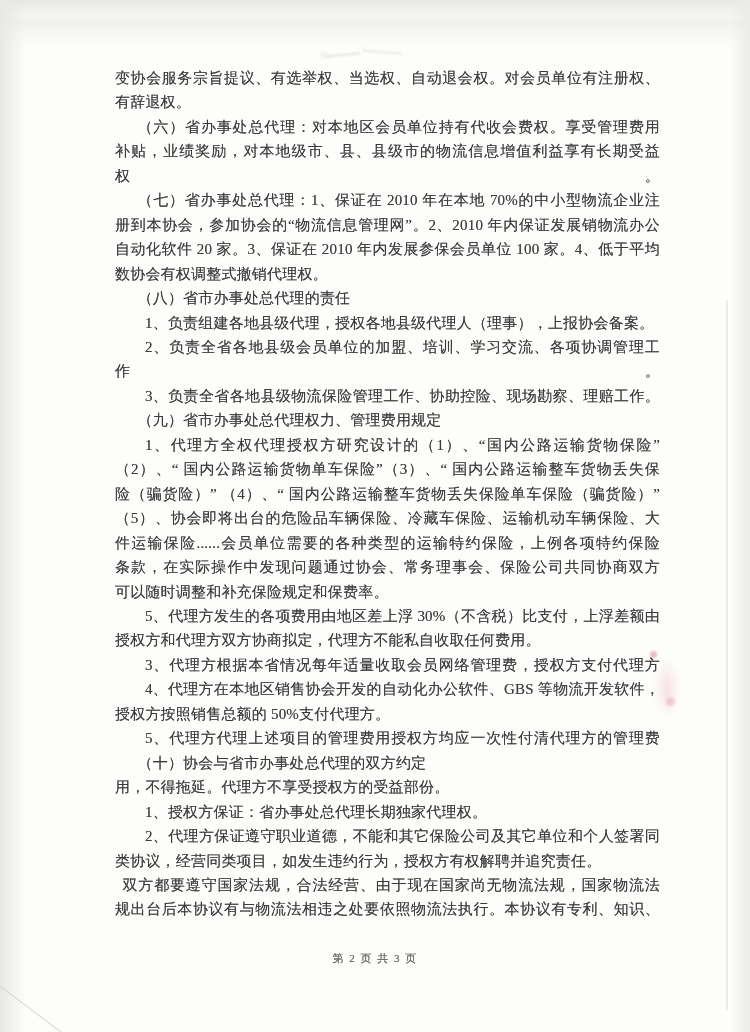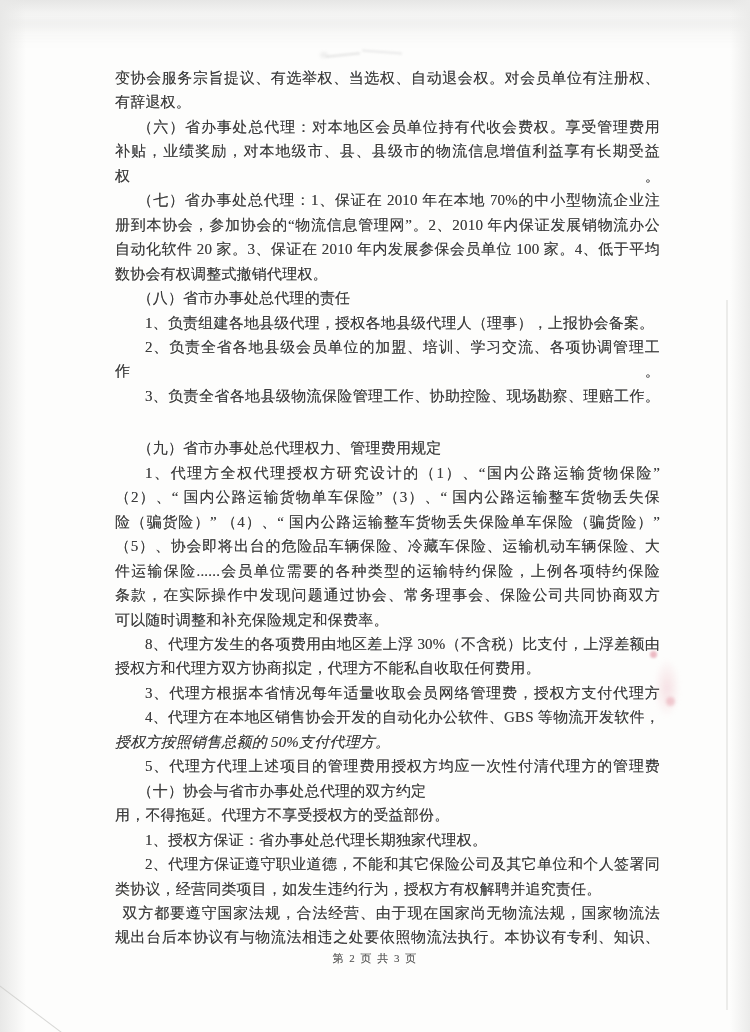--- a/index.html
+++ b/index.html
@@ -119,33 +119,33 @@
       <div class="line fill" style="text-indent: 1.5em;">（六）省办事处总代理：对本地区会员单位持有代收会费权。享受管理费用</div>
       <div class="line fill" style="text-indent: 0em;">补贴，业绩奖励，对本地级市、县、县级市的物流信息增值利益享有长期受益权。</div>
       <div class="line fill" style="text-indent: 1.5em;">（七）省办事处总代理：1、保证在 2010 年在本地 70%的中小型物流企业注</div>
       <div class="line fill" style="text-indent: 0em;">册到本协会，参加协会的“物流信息管理网”。2、2010 年内保证发展销物流办公</div>
       <div class="line fill" style="text-indent: 0em;">自动化软件 20 家。3、保证在 2010 年内发展参保会员单位 100 家。4、低于平均</div>
       <div class="line" style="text-indent: 0em;">数协会有权调整式撤销代理权。</div>
       <div class="line" style="text-indent: 1.5em;">（八）省市办事处总代理的责任</div>
       <div class="line" style="text-indent: 2em;">1、负责组建各地县级代理，授权各地县级代理人（理事），上报协会备案。</div>
       <div class="line fill" style="text-indent: 2em;">2、负责全省各地县级会员单位的加盟、培训、学习交流、各项协调管理工作。</div>
       <div class="line fill" style="text-indent: 2em;">3、负责全省各地县级物流保险管理工作、协助控险、现场勘察、理赔工作。</div>
-      <div class="line" style="text-indent: 1.5em; margin-top: 28px;">（九）省市办事处总代理权力、管理费用规定</div>
+      <div class="line" style="text-indent: 1.5em;">（九）省市办事处总代理权力、管理费用规定</div>
       <div class="line fill" style="text-indent: 2em;">1、代理方全权代理授权方研究设计的（1）、“国内公路运输货物保险”</div>
       <div class="line fill" style="text-indent: 0em;">（2）、“ 国内公路运输货物单车保险”（3）、“ 国内公路运输整车货物丢失保</div>
       <div class="line fill" style="text-indent: 0em;">险（骗货险）” （4）、“ 国内公路运输整车货物丢失保险单车保险（骗货险）”</div>
       <div class="line fill" style="text-indent: 0em;">（5）、协会即将出台的危险品车辆保险、冷藏车保险、运输机动车辆保险、大</div>
       <div class="line fill" style="text-indent: 0em;">件运输保险......会员单位需要的各种类型的运输特约保险，上例各项特约保险</div>
       <div class="line fill" style="text-indent: 0em;">条款，在实际操作中发现问题通过协会、常务理事会、保险公司共同协商双方</div>
       <div class="line" style="text-indent: 0em;">可以随时调整和补充保险规定和保费率。</div>
-      <div class="line fill" style="text-indent: 2em;">8、代理方发生的各项费用由地区差上浮 30%（不含税）比支付，上浮差额由</div>
+      <div class="line fill" style="text-indent: 2em;">5、代理方发生的各项费用由地区差上浮 30%（不含税）比支付，上浮差额由</div>
       <div class="line" style="text-indent: 0em;">授权方和代理方双方协商拟定，代理方不能私自收取任何费用。</div>
       <div class="line fill" style="text-indent: 2em;">3、代理方根据本省情况每年适量收取会员网络管理费，授权方支付代理方</div>
       <div class="line fill" style="text-indent: 2em;">4、代理方在本地区销售协会开发的自动化办公软件、GBS 等物流开发软件，</div>
-      <div class="line" style="text-indent: 0em; font-style: italic;">授权方按照销售总额的 50%支付代理方。</div>
+      <div class="line" style="text-indent: 0em;">授权方按照销售总额的 50%支付代理方。</div>
       <div class="line fill" style="text-indent: 2em;">5、代理方代理上述项目的管理费用授权方均应一次性付清代理方的管理费</div>
       <div class="line" style="text-indent: 1.5em;">（十）协会与省市办事处总代理的双方约定</div>
       <div class="line" style="text-indent: 0em;">用，不得拖延。代理方不享受授权方的受益部份。</div>
       <div class="line" style="text-indent: 2em;">1、授权方保证：省办事处总代理长期独家代理权。</div>
       <div class="line fill" style="text-indent: 2em;">2、代理方保证遵守职业道德，不能和其它保险公司及其它单位和个人签署同</div>
       <div class="line" style="text-indent: 0em;">类协议，经营同类项目，如发生违约行为，授权方有权解聘并追究责任。</div>
       <div class="line fill" style="text-indent: 0.5em;">双方都要遵守国家法规，合法经营、由于现在国家尚无物流法规，国家物流法</div>
       <div class="line fill" style="text-indent: 0em;">规出台后本协议有与物流法相违之处要依照物流法执行。本协议有专利、知识、</div>
     </div>
 

